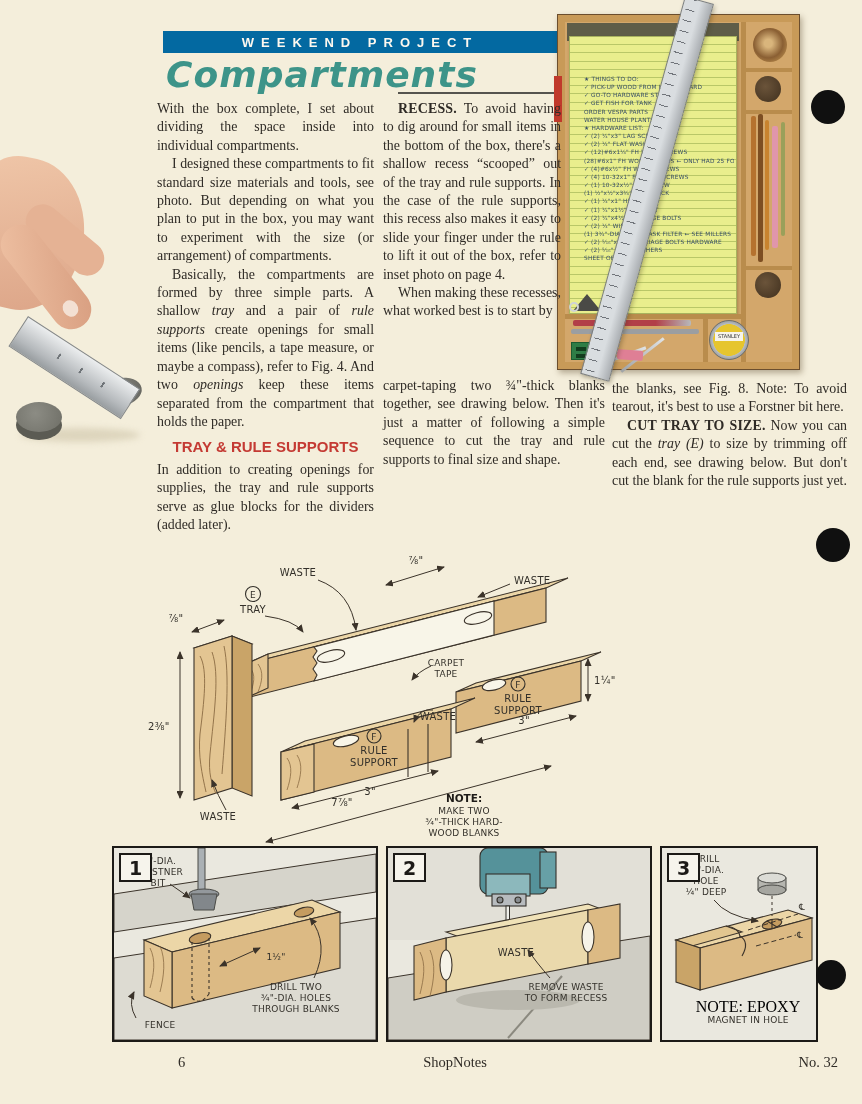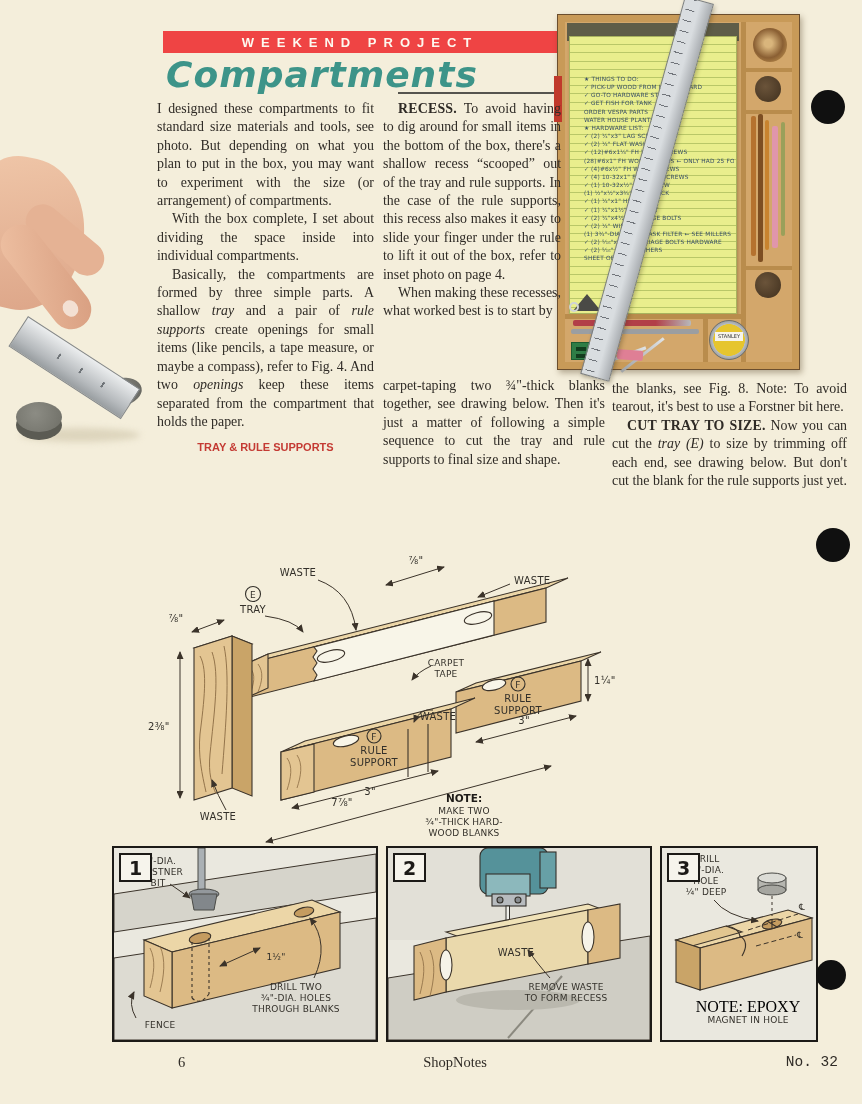--- a/index.html
+++ b/index.html
@@ -5,41 +5,41 @@
   * { margin:0; padding:0; box-sizing:border-box; }
   html,body { background:#888; }
   .page {
     position:relative; width:862px; height:1104px; margin:0 auto;
     background:#f4eedb; overflow:hidden;
     font-family:"Liberation Serif", serif; color:#2f2b26;
   }
   
   .banner {
     position:absolute; left:163px; top:31px; width:394px; height:22px;
-    background:#ef4444; color:#fdf8ef; text-align:center; line-height:23px;
+    background:#0369a1; color:#fdf8ef; text-align:center; line-height:23px;
     font-family:"Liberation Sans", sans-serif; font-weight:bold; font-size:13px; letter-spacing:7px;
   }
   .title {
     position:absolute; left:166px; top:54px;
     font-family:"DejaVu Sans", sans-serif; font-style:italic; font-weight:bold;
     font-size:36px; color:#3d9489; letter-spacing:1px;
   }
   .title-rule { position:absolute; left:398px; top:92px; width:160px; height:2px; background:#55544e; }
   
   .copy { position:absolute; font-size:13.9px; line-height:18.4px; text-align:justify; }
   .copy p { text-indent:15px; }
   .copy.flush-first p:first-child { text-indent:0; }
   .copy b { letter-spacing:.2px; }
   .col1 { left:157px; top:100px; width:217px; }
   .col2 { left:383px; top:100px; width:178px; }
   .col2b { left:383px; top:377px; width:222px; }
   .col3 { left:612px; top:380px; width:235px; }
   .sec-head {
     margin:7px 0 4px 0; text-align:center;
-    font-family:"Liberation Sans", sans-serif; font-weight:bold; font-size:11px; color:#c43a33;
+    font-family:"Liberation Sans", sans-serif; font-weight:bold; font-size:15px; color:#c43a33;
   }
   
   .caption {
     position:absolute; left:14px; top:456px; width:136px;
     font-family:"Liberation Sans", sans-serif; font-style:italic; font-size:13.5px;
     color:#56524d; text-align:right; line-height:1.38;
   }
   
   .photo { position:absolute; left:557px; top:14px; width:243px; height:356px; }
   .photo .frame { position:absolute; inset:0; background:#d3a76b; border:1px solid #6b4e2e;
@@ -108,21 +108,21 @@
   .panel { position:absolute; top:846px; height:196px; border:2px solid #1c1a17; background:#eae8df; }
   .panel-1 { left:112px; width:266px; }
   .panel-2 { left:386px; width:266px; }
   .panel-3 { left:660px; width:158px; }
   .badge { position:absolute; left:5px; top:5px; width:33px; height:29px; background:#f6f4ec;
     border:2px solid #1c1a17; font-family:"DejaVu Sans",sans-serif; font-weight:bold; font-size:19px;
     text-align:center; line-height:26px; color:#1c1a17; z-index:2; }
   
   .footer-num  { position:absolute; top:1054px; left:178px; font-size:14.5px; }
   .footer-mag  { position:absolute; top:1054px; left:0; width:910px; text-align:center; font-size:14.5px; }
-  .footer-issue{ position:absolute; top:1054px; right:24px; font-size:14.5px;font-family:Liberation Mono, monospace; }
+  .footer-issue{ position:absolute; top:1054px; right:24px; font-size:14.5px; }
   .dot { position:absolute; border-radius:50%; background:#101010; }
   .dot1 { left:811px; top:90px;  width:34px; height:34px; }
   .dot2 { left:816px; top:528px; width:34px; height:34px; }
   .dot3 { left:816px; top:960px; width:30px; height:30px; }
 </style>
 </head>
 <body>
 
 <div class="page">
 
@@ -205,25 +205,28 @@
         <div class="rticks"></div>
       </div>
     <div class="nail"></div>
     <div class="mag mag-loose-side"></div>
     <div class="mag mag-loose"></div>
   </div>
 
 
   <div class="copy col1 flush-first">
     <div>
+        <p>With the box complete, I set about dividing the space inside into individual compartments.</p>
         <p>I designed these compartments to fit standard size materials and tools, see photo. But depending on what you plan to put in the box, you may want to experiment with the size (or arrangement) of compartments.</p>
-        <p>With the box complete, I set about dividing the space inside into individual compartments.</p>
         <p>Basically, the compartments are formed by three simple parts. A shallow <i>tray</i> and a pair of <i>rule supports</i> create openings for small items (like pencils, a tape measure, or maybe a compass), refer to Fig. 4. And two <i>openings</i> keep these items separated from the compartment that holds the paper.</p>
       </div>
     <div class="sec-head">TRAY &amp; RULE SUPPORTS</div>
+    <div class="flush-first">
+        <p>In addition to creating openings for supplies, the tray and rule supports serve as glue blocks for the dividers (added later).</p>
+      </div>
   </div>
   <div class="copy col2">
       <p><b>RECESS.</b> To avoid having to dig around for small items in the bottom of the box, there's a shallow recess “scooped” out of the tray and rule supports. In the case of the rule supports, this recess also makes it easy to slide your finger under the rule to lift it out of the box, refer to inset photo on page 4.</p>
       <p>When making these recesses, what worked best is to start by</p>
     </div>
   <div class="copy col2b flush-first">
       <p>carpet-taping two ¾"-thick blanks together, see drawing below. Then it's just a matter of following a simple sequence to cut the tray and rule supports to final size and shape.</p>
     </div>
   <div class="copy col3 flush-first">
       <p>the blanks, see Fig. 8. Note: To avoid tearout, it's best to use a Forstner bit here.</p>

